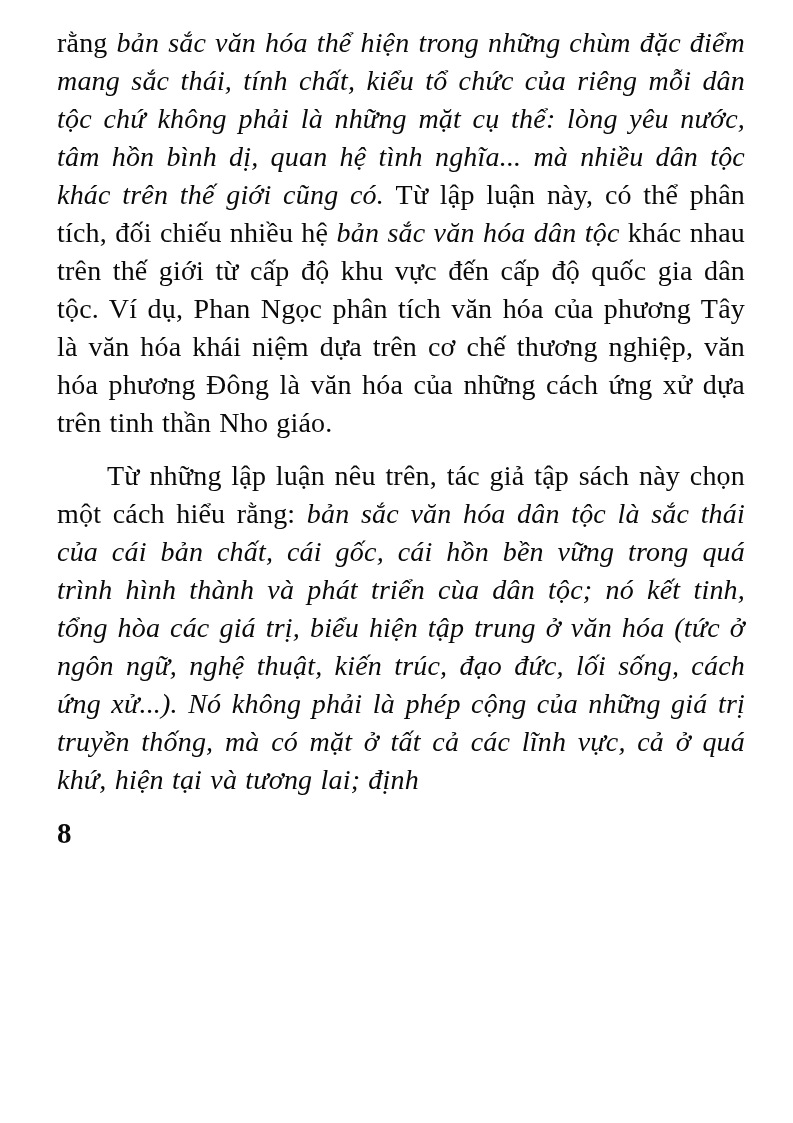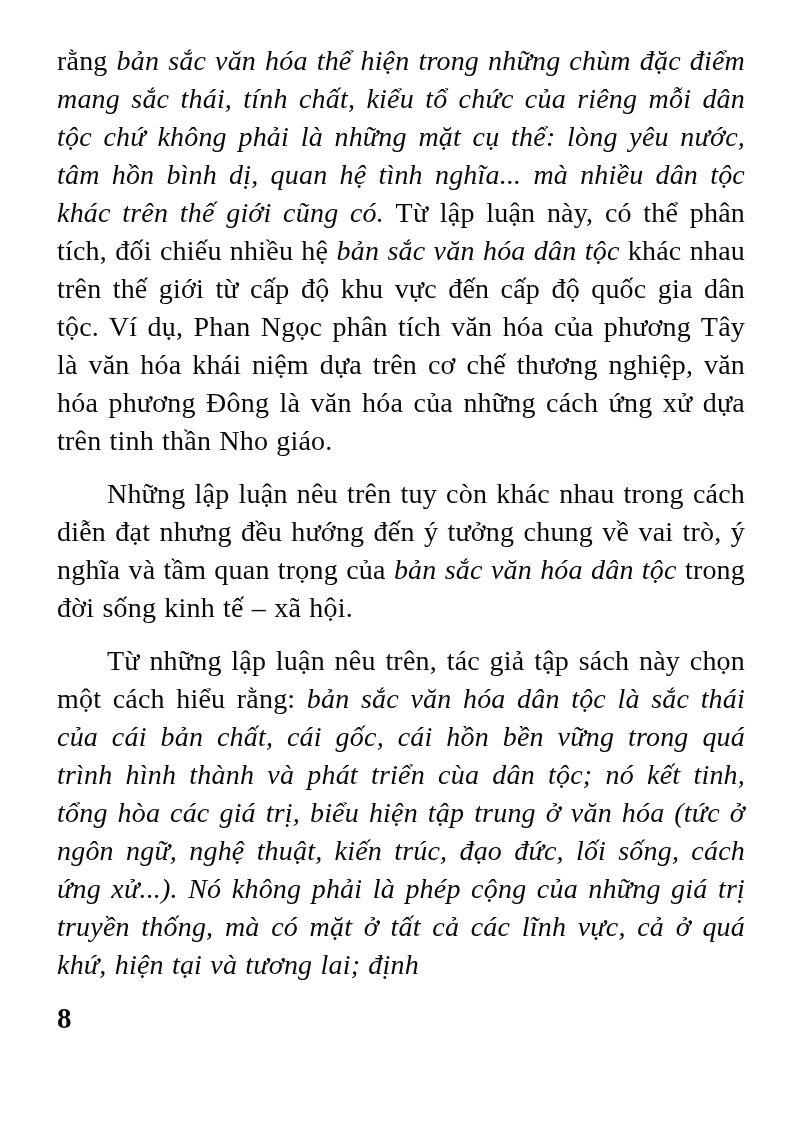--- a/index.html
+++ b/index.html
@@ -8,21 +8,21 @@
     background: #ffffff;
     font-family: "Liberation Serif", "DejaVu Serif", serif;
     color: #0a0a0a;
   }
   .page {
     position: relative;
     width: 793px;
     height: 1123px;
     box-sizing: border-box;
     background: #ffffff;
-    padding: 42px 48px 0 57px;
+    padding: 24px 48px 0 57px;
     overflow: hidden;
   }
   .text-block p {
     margin: 0 0 15px 0;
     font-size: 28px;
     line-height: 38px;
     text-align: justify;
     letter-spacing: 0.2px;
     word-spacing: 1px;
   }
@@ -38,17 +38,16 @@
     font-weight: bold;
     line-height: 38px;
   }
 </style>
 </head>
 <body>
 
 <div class="page">
   <div class="text-block" id="text-block">
       <p><span>rằng </span><span class="seg-italic">bản sắc văn hóa thể hiện trong những chùm đặc điểm mang sắc thái, tính chất, kiểu tổ chức của riêng mỗi dân tộc chứ không phải là những mặt cụ thể: lòng yêu nước, tâm hồn bình dị, quan hệ tình nghĩa... mà nhiều dân tộc khác trên thế giới cũng có. </span><span>Từ lập luận này, có thể phân tích, đối chiếu nhiều hệ </span><span class="seg-italic">bản sắc văn hóa dân tộc </span><span>khác nhau trên thế giới từ cấp độ khu vực đến cấp độ quốc gia dân tộc. Ví dụ, Phan Ngọc phân tích văn hóa của phương Tây là văn hóa khái niệm dựa trên cơ chế thương nghiệp, văn hóa phương Đông là văn hóa của những cách ứng xử dựa trên tinh thần Nho giáo.</span></p>
-      <p class="indent"><span>Những lập luận nêu trên tuy còn khác nhau trong cách diễn đạt nhưng đều hướng đến ý tưởng chung về vai trò, ý nghĩa và tầm quan trọng của </span><span class="seg-italic">bản sắc văn hóa dân tộc </span><span>trong đời sống kinh tế – xã hội.</span></p>
       <p class="indent"><span>Từ những lập luận nêu trên, tác giả tập sách này chọn một cách hiểu rằng: </span><span class="seg-italic">bản sắc văn hóa dân tộc là sắc thái của cái bản chất, cái gốc, cái hồn bền vững trong quá trình hình thành và phát triển cùa dân tộc; nó kết tinh, tổng hòa các giá trị, biểu hiện tập trung ở văn hóa (tức ở ngôn ngữ, nghệ thuật, kiến trúc, đạo đức, lối sống, cách ứng xử...). Nó không phải là phép cộng của những giá trị truyền thống, mà có mặt ở tất cả các lĩnh vực, cả ở quá khứ, hiện tại và tương lai; định</span></p>
     </div>
   <div class="page-number">8</div>
 </div>
 
 </body></html>

